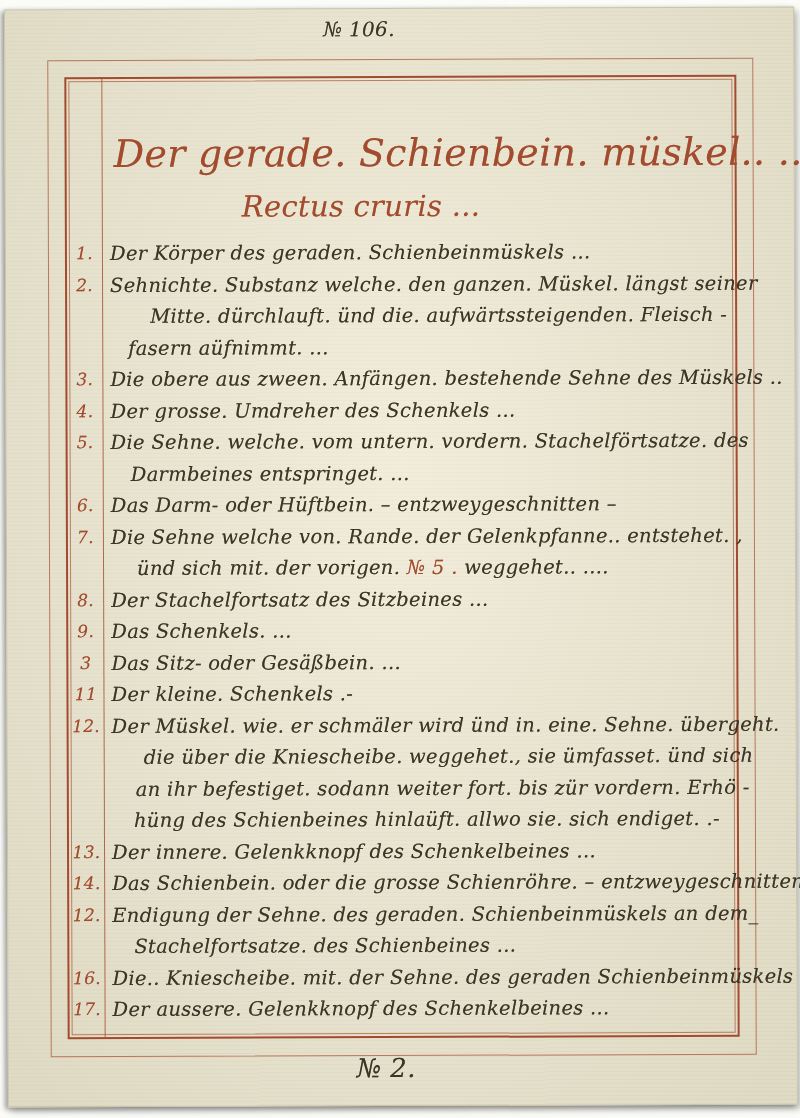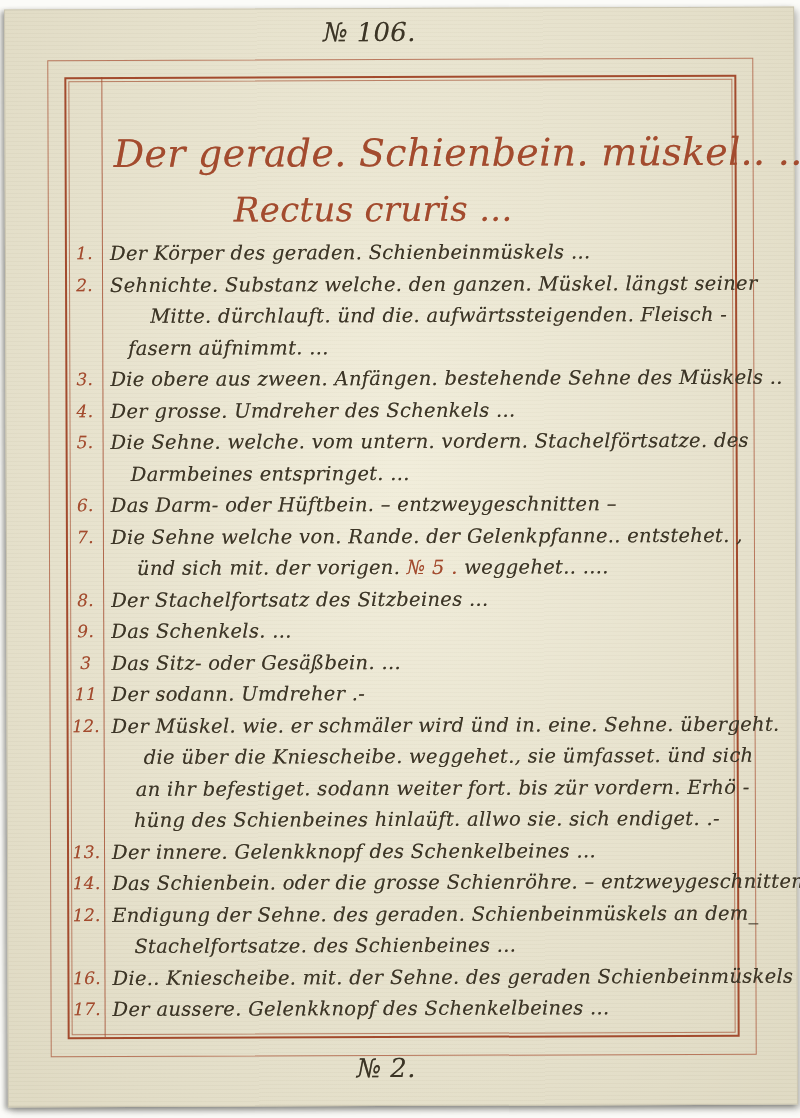--- a/index.html
+++ b/index.html
@@ -32,24 +32,24 @@
     content:"";position:absolute;inset:2px;
     border:1px solid rgba(163,75,46,0.65);
   }
   .num-divider{
     position:absolute;left:96px;top:67px;width:1px;height:960px;
     background:rgba(163,75,46,0.8);
   }
   .hand{font-style:italic;letter-spacing:0.3px;}
   .ink{color:var(--ink,#3c3526);text-shadow:0 0 0.6px rgba(60,53,38,0.55);}
   .red-ink{color:var(--red,#a34b2e);text-shadow:0 0 0.6px rgba(163,75,46,0.5);}
-  .page-no-top{position:absolute;left:318px;top:8px;font-size:26px;}
+  .page-no-top{position:absolute;left:318px;top:8px;font-size:20px;}
   .page-no-bottom{position:absolute;left:348px;top:1044px;font-size:26px;}
   .title-1{position:absolute;left:108px;top:122px;font-size:38px;white-space:nowrap;}
-  .title-2{position:absolute;left:228px;top:180px;font-size:34px;white-space:nowrap;}
+  .title-2{position:absolute;left:236px;top:180px;font-size:29px;white-space:nowrap;}
   .legend{position:absolute;left:61px;top:228px;width:666px;}
   .row{display:flex;align-items:flex-start;}
   .num{
     flex:0 0 35px;text-align:center;font-size:17px;
     line-height:31.5px;font-style:italic;
   }
   .txt{flex:1;padding-left:8px;}
   .line{height:31.5px;line-height:31.5px;font-size:19.5px;white-space:nowrap;}
 </style>
 </head>
@@ -129,21 +129,21 @@
         </div>
         <div class="row">
           <div class="num red-ink">3</div>
           <div class="txt">
             <div class="line"><span class="ink">Das Sitz- oder Gesäßbein. ...</span></div>
           </div>
         </div>
         <div class="row">
           <div class="num red-ink">11</div>
           <div class="txt">
-            <div class="line"><span class="ink">Der sodann. Umdreher .-</span></div>
+            <div class="line"><span class="ink">Der kleine. Schenkels .-</span></div>
           </div>
         </div>
         <div class="row">
           <div class="num red-ink">12.</div>
           <div class="txt">
             <div class="line"><span class="ink">Der Müskel. wie. er schmäler wird ünd in. eine. Sehne. übergeht.</span></div>
             <div class="line" style="padding-left: 32px;"><span class="ink">die über die Kniescheibe. weggehet., sie ümfasset. ünd sich</span></div>
             <div class="line" style="padding-left: 24px;"><span class="ink">an ihr befestiget. sodann weiter fort. bis zür vordern. Erhö -</span></div>
             <div class="line" style="padding-left: 22px;"><span class="ink">hüng des Schienbeines hinlaüft. allwo sie. sich endiget. .-</span></div>
           </div>

